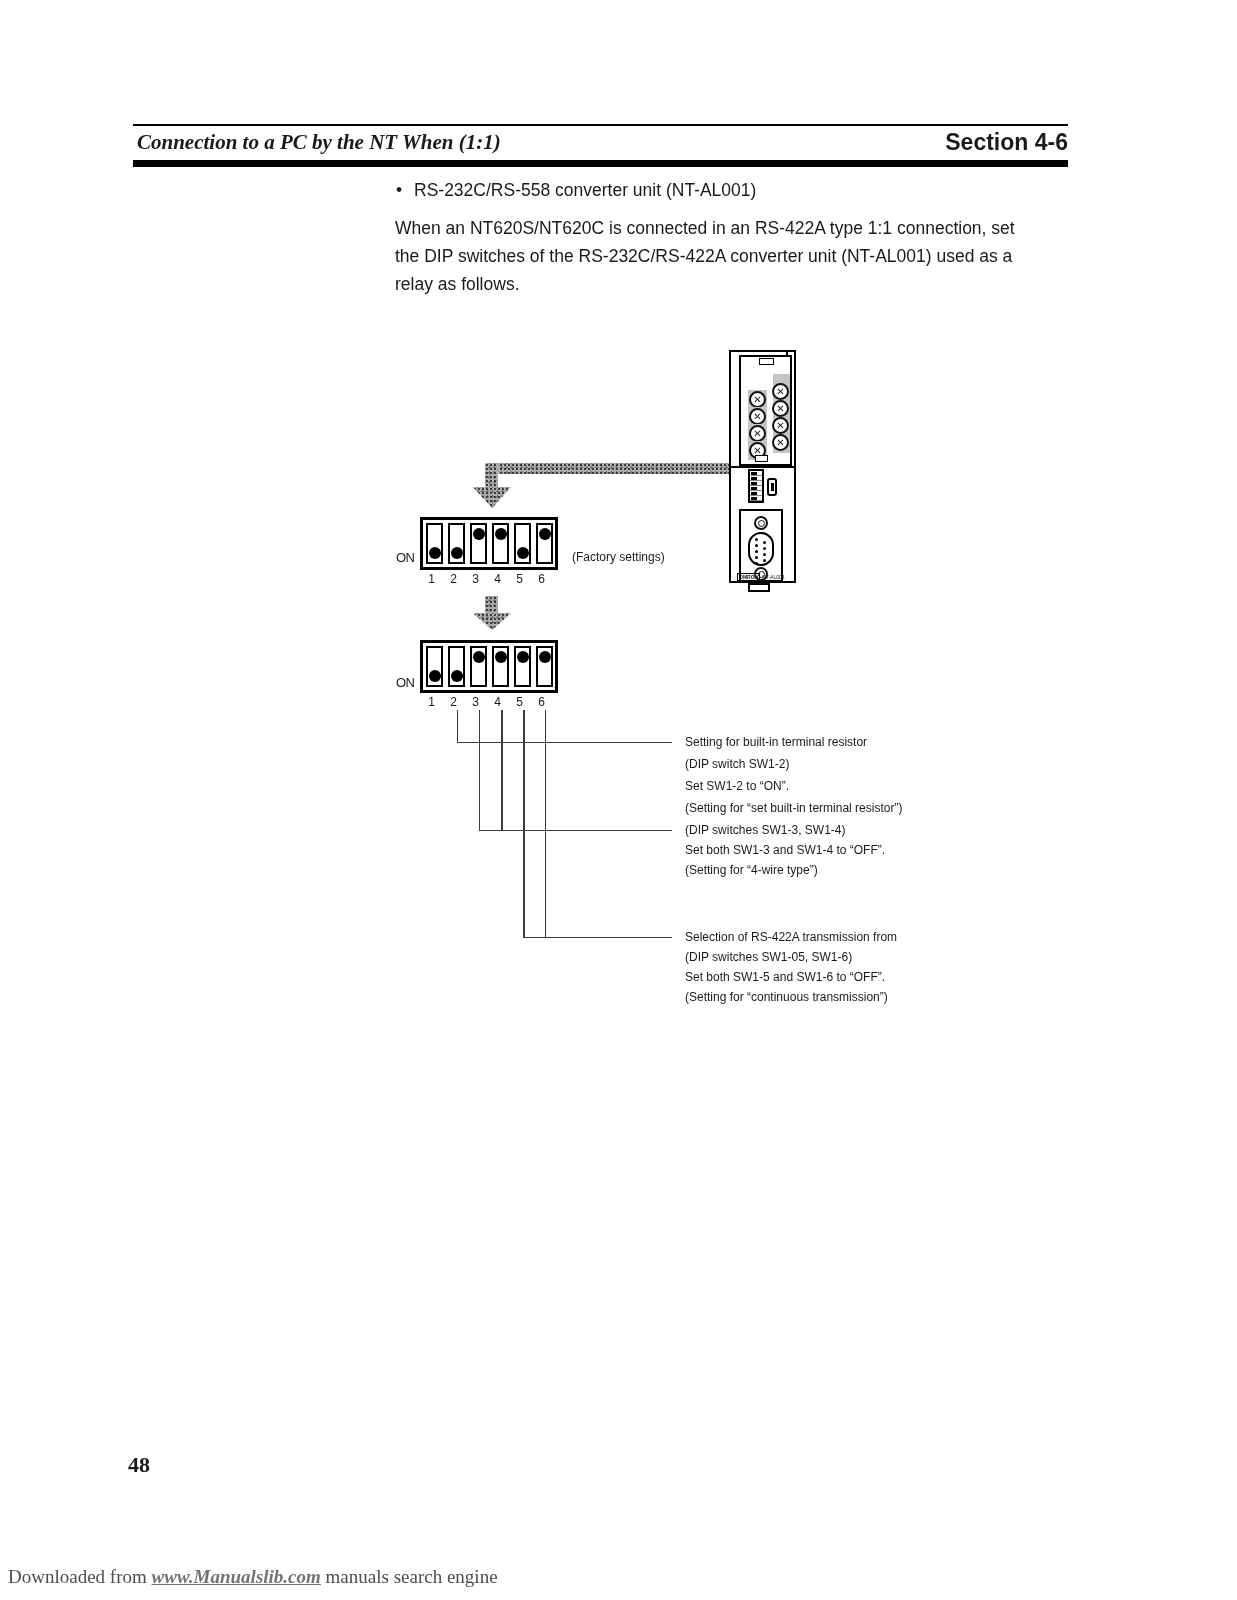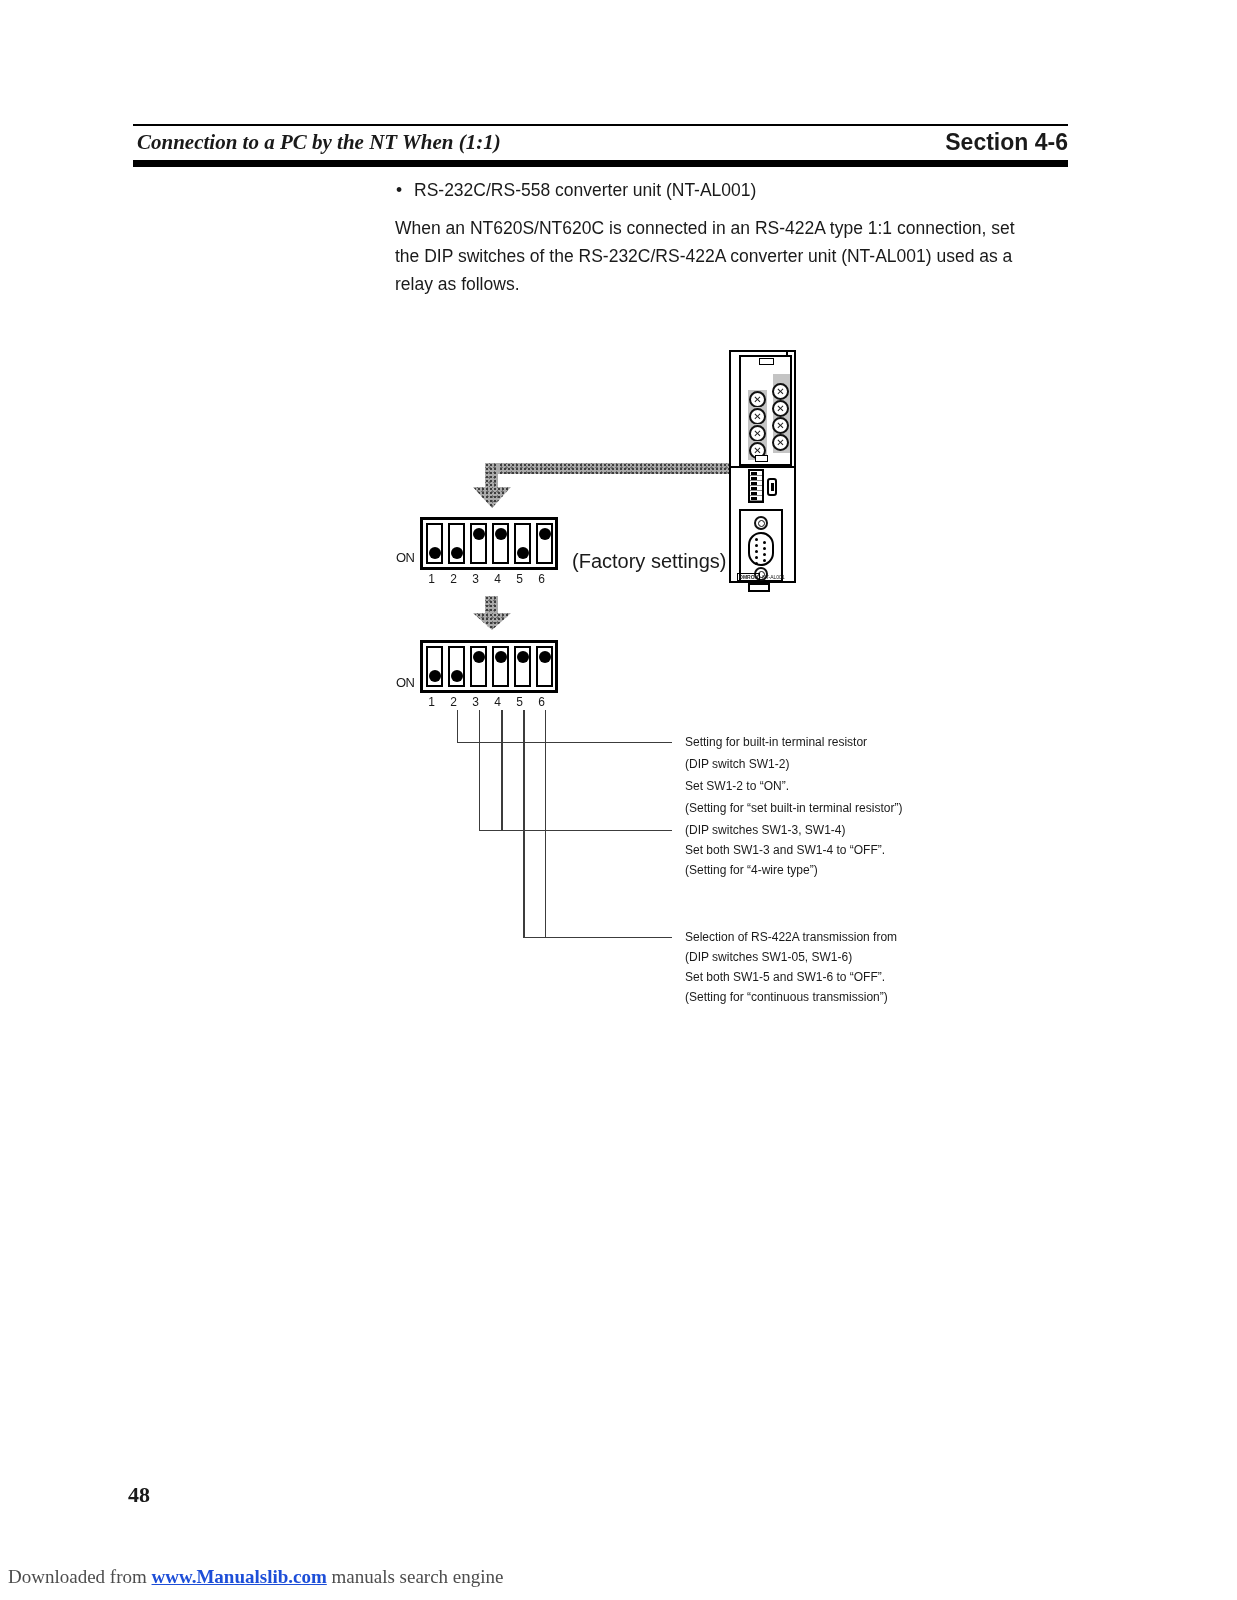--- a/index.html
+++ b/index.html
@@ -34,21 +34,21 @@
 
   
   .dip-block { border:3px solid #000; background:#fff; width:138px; height:53px; }
   .dip-slot  { position:absolute; top:3px; width:17px; height:41px; border:2px solid #000; background:#fff; }
   .dip-dot   { position:absolute; left:50%; transform:translateX(-50%); width:12px; height:12px; border-radius:50%; background:#000; }
   .dip-dot.on  { bottom:3px; }
   .dip-dot.off { top:3px; }
   .dip-numbers { width:138px; height:14px; font-size:12px; }
   .dip-num { position:absolute; top:0; transform:translateX(-50%); }
   .on-label { font-size:13px; letter-spacing:-0.5px; }
-  .caption  { font-size:20px;text-align:center; }
+  .caption  { font-size:12px;text-align:center; }
 
   
   .cl { background:#3c3c3c; }
 
   
   .annotation { font-size:12px; width:420px; }
   .annotation .ann-line { white-space:nowrap; }
   .lh22 .ann-line { line-height:22px; }
   .lh20 .ann-line { line-height:20px; }
 
@@ -62,23 +62,23 @@
            font-size:10px; line-height:10px; background:#fff; }
   .pad { background:#c4c4c4; }
   .hex { width:14px; height:14px; border:2px solid #111; border-radius:50%;
          display:flex; align-items:center; justify-content:center; background:#fff;}
   .hex::after { content:""; width:5px; height:5px; border:1px solid #111; border-radius:50%; }
   .pin { position:absolute; width:3px; height:3px; border-radius:50%; background:#000; }
   .unit-label { display:flex; align-items:center; gap:2px; font-size:5px; }
   .unit-label .brand { border:1px solid #000; padding:0 1px; font-weight:bold; }
 
   
-  .page-num { font-family:"Liberation Serif", serif; font-weight:bold; font-size:22px;margin-top:30px; }
+  .page-num { font-family:"Liberation Serif", serif; font-weight:bold; font-size:22px; }
   .credit { font-family:"Liberation Serif", serif; font-size:19px; color:#4d4d4d; white-space:nowrap; }
-  .credit a { color:#1d4ed8; font-weight:bold; text-decoration:underline; }
+  .credit a { color:#737373; font-weight:bold; text-decoration:underline;font-style:italic; }
 </style>
 </head>
 <body>
 
 <div class="page">
 
   <div class="abs rule-thin" style="left:133px; top:124px; width:935px;"></div>
   <div class="abs hdr-title" style="left:137px; top:130px;">Connection to a PC by the NT When (1:1)</div>
   <div class="abs hdr-sec" style="left:868px; top:129px; width:200px;">Section 4-6</div>
   <div class="abs rule-thick" style="left:133px; top:160px; width:935px;"></div>

